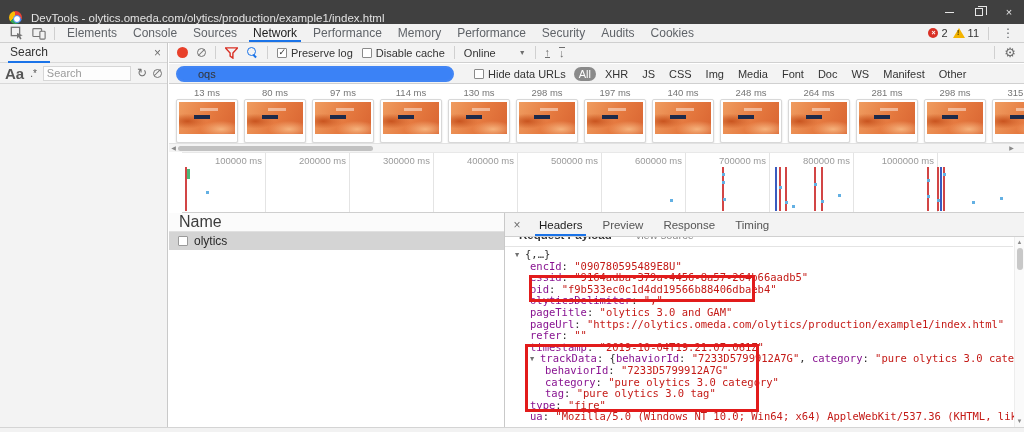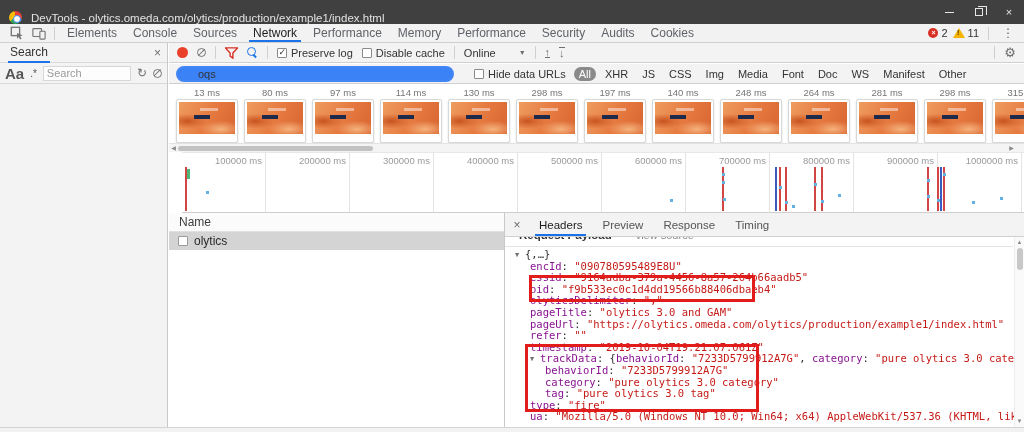--- a/index.html
+++ b/index.html
@@ -90,21 +90,21 @@
   .tl-grid { position:absolute; left:0; top:0; height:100%; display:flex; }
   .tl-cell { width:84px; flex:0 0 84px; height:100%; border-right:1px solid #e4e4e4; position:relative; }
   .tl-label { position:absolute; right:3px; top:2px; font-size:9.5px; color:#9a9a9a; white-space:nowrap; }
   .tl-red { position:absolute; top:14px; bottom:1px; width:2px; background:#d24545; }
   .tl-blue { position:absolute; top:14px; bottom:1px; width:2px; background:#3a5bbf; }
   .tl-green { position:absolute; width:3px; height:10px; background:#4db87a; }
   .tl-dot { position:absolute; width:3px; height:3px; background:#63b0e3; }
 
   
   .req-table { position:absolute; left:169px; top:213px; width:336px; height:214px; background:#fff; border-right:1px solid #c9c9c9; }
-  .req-header { height:19px; background:#fbfbfb; border-bottom:1px solid #e0e0e0; display:flex; align-items:center; padding-left:10px; font-size:12px; color:#3c3c3c; }
+  .req-header { height:19px; background:#fbfbfb; border-bottom:1px solid #e0e0e0; display:flex; align-items:center; padding-left:10px; font-size:16px; color:#3c3c3c; }
   .req-row { height:18px; display:flex; align-items:center; gap:6px; padding-left:9px; font-size:12px; color:#2a2a2a; }
   .req-row.selected { background:#d4d4d4; }
   .doc-icon { width:10px; height:10px; background:#fff; border:1px solid #9a9a9a; border-radius:1px; }
 
   
   .details { position:absolute; left:505px; top:213px; width:519px; height:219px; background:#fff; }
   .det-tabs { height:24px; background:#f3f3f3; border-bottom:1px solid #d0d0d0; display:flex; align-items:stretch; }
   .det-close { width:24px; display:flex; align-items:center; justify-content:center; color:#6e6e6e; font-size:12px; }
   .det-tab { padding:0 10px; font-size:11.5px; color:#555; display:flex; align-items:center; position:relative; }
   .det-tab.active { color:#1c1c1c; }
@@ -367,23 +367,20 @@
           <span class="tl-label">500000 ms</span>
         </div>
         <div class="tl-cell">
           <span class="tl-label">600000 ms</span>
         </div>
         <div class="tl-cell">
           <span class="tl-label">700000 ms</span>
         </div>
         <div class="tl-cell">
           <span class="tl-label">800000 ms</span>
-        </div>
-        <div class="tl-cell">
-          <span class="tl-label">900000 ms</span>
         </div>
         <div class="tl-cell">
           <span class="tl-label">1000000 ms</span>
         </div>
       </div>
     <div id="tlMarkers">
         <div class="tl-red" style="left: 3px;"></div>
         <div class="tl-red" style="left: 540px;"></div>
         <div class="tl-red" style="left: 597px;"></div>
         <div class="tl-red" style="left: 603px;"></div>

